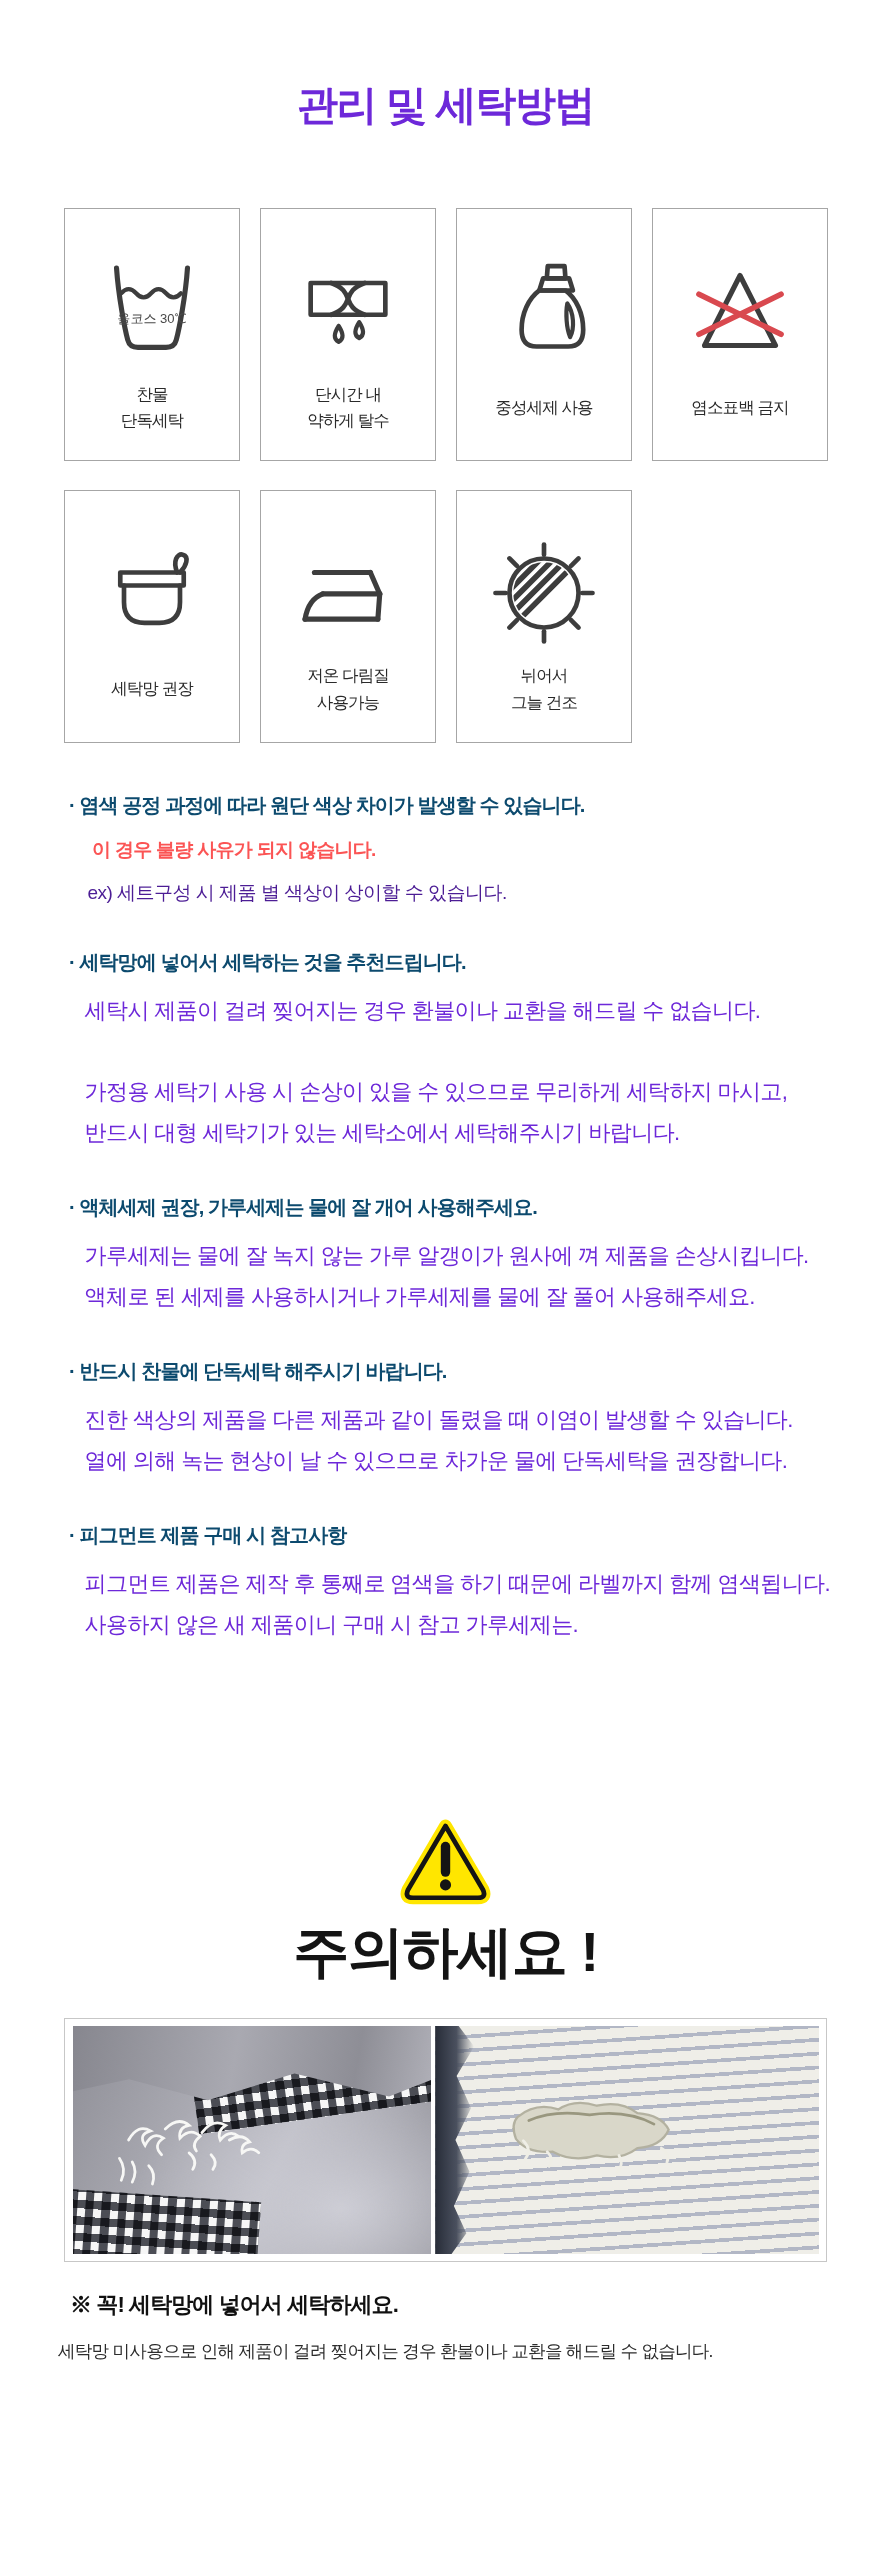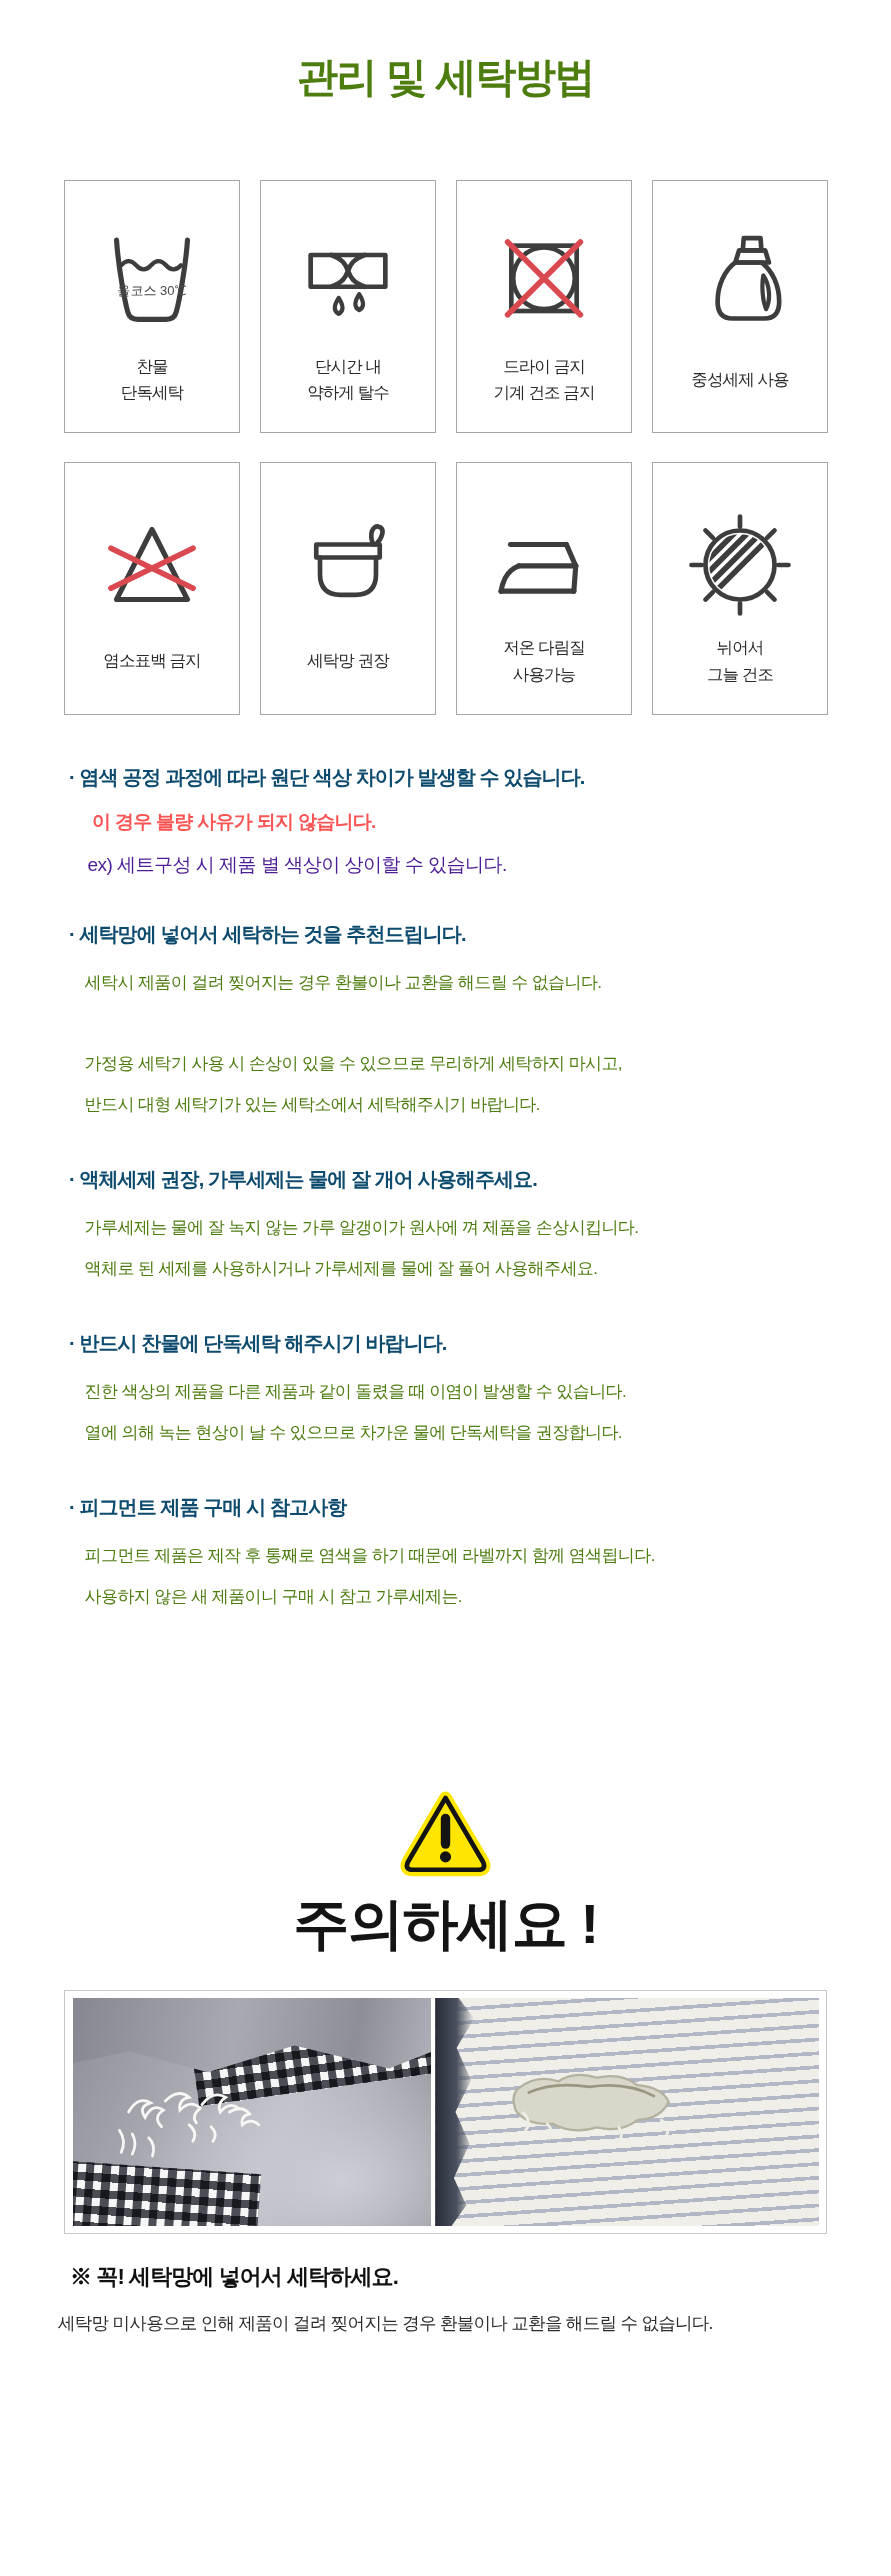--- a/index.html
+++ b/index.html
@@ -1,38 +1,38 @@
 <!DOCTYPE html>
 <html style="font-size:14.7px"><head>
 <meta charset="utf-8">
 <style>
   html,body{margin:0;padding:0;background:#fff;}
   body{font-family:"Liberation Sans",sans-serif;color:#1c1c1c;}
   .page{width:891px;height:2576px;margin:0 auto;background:#fff;overflow:hidden;position:relative;}
 
   
-  .title{padding-top:46px;text-align:center;font-size:41px;line-height:62px;font-weight:800;
-         letter-spacing:-1.4px;color:#4d7c0f;}
+  .title{padding-top:74px;text-align:center;font-size:41px;line-height:62px;font-weight:800;
+         letter-spacing:-1.4px;color:#6d28d9;}
 
   
   .grid{width:763px;margin:72px auto 0;display:grid;grid-template-columns:repeat(4,176px);
         grid-auto-rows:253px;column-gap:20px;row-gap:28.5px;}
   .care-box{border:0.9px solid #a6a6a6;background:#fff;display:flex;flex-direction:column;align-items:center;box-sizing:border-box;}
   .icon-wrap{height:158px;display:flex;align-items:flex-end;justify-content:center;flex:0 0 auto;}
   .icon-wrap svg{display:block;}
   .label-wrap{flex:1;display:flex;align-items:center;justify-content:center;padding-bottom:13px;}
   .care-label{font-size:16.5px;line-height:1.6;text-align:center;white-space:pre-line;
               color:#2a2a2a;letter-spacing:-0.9px;}
 
   
   .notes{margin:48px 0 0 69px;width:772px;}
   .note{margin-bottom:40px;}
   .note-heading{font-size:20px;line-height:29px;font-weight:800;color:#0c4a6e;
                 letter-spacing:-0.9px;margin:0 0 13px 0;}
-  .note-line{font-size:17px;line-height:41px;color:#4d7c0f;letter-spacing:-0.6px;margin:0 0 0 15.6px;}
+  .note-line{font-size:22px;line-height:41px;color:#6d28d9;letter-spacing:-0.6px;margin:0 0 0 15.6px;}
   .note-warning{font-size:19px;line-height:33px;font-weight:700;color:#fb5454;
                 letter-spacing:-0.7px;margin:0 0 11px 23px;}
   .note-example{font-size:19px;line-height:31px;color:#4c1d95;letter-spacing:-0.5px;margin:0 0 0 18.4px;}
 
   
   .caution{margin-top:169px;text-align:center;}
   .caution-title{font-size:56px;font-weight:800;letter-spacing:-1.4px;color:#141414;
                  line-height:59px;margin-top:11px;}
 
   
@@ -101,34 +101,20 @@
           <path d="M50,76 c5,8 6,14 0,17 c-6,-3 -5,-9 0,-17" stroke-width="4.5"></path>
           <path d="M72,72 c5,8 6,14 0,17 c-6,-3 -5,-9 0,-17" stroke-width="4.5"></path>
         </svg>
       </div>
       <div class="label-wrap">
         <div class="care-label">단시간 내
 약하게 탈수</div>
       </div>
     </div>
 
-    <div class="care-box">
-      <div class="icon-wrap">
-        <svg width="112" height="112" viewBox="0 0 120 120" fill="none" stroke-linecap="round">
-          <rect x="25" y="20" width="70" height="70" stroke="#3d3d3d" stroke-width="5"></rect>
-          <circle cx="60" cy="55" r="33" stroke="#3d3d3d" stroke-width="5"></circle>
-          <path d="M21,16 L99,94" stroke="#d9494f" stroke-width="6"></path>
-          <path d="M99,16 L21,94" stroke="#d9494f" stroke-width="6"></path>
-        </svg>
-      </div>
-      <div class="label-wrap">
-        <div class="care-label">드라이 금지
-기계 건조 금지</div>
-      </div>
-    </div>
 
     <div class="care-box">
       <div class="icon-wrap">
         <svg width="112" height="112" viewBox="0 0 120 120" fill="none" stroke="#3d3d3d" stroke-width="5" stroke-linejoin="round" stroke-linecap="round">
           <path d="M64,12 h18 l1,13 h-20 z"></path>
           <path d="M59,25 h28 l4,13 h-36 z"></path>
           <path d="M55,38 C43,47 36,63 36,80 Q36,98 52,98 H86 Q102,98 102,80 C102,63 95,47 83,38 Z"></path>
           <path d="M85,52 C92,62 93,78 88,88 C84,79 83,62 85,52" stroke-width="4.5"></path>
         </svg>
       </div>

